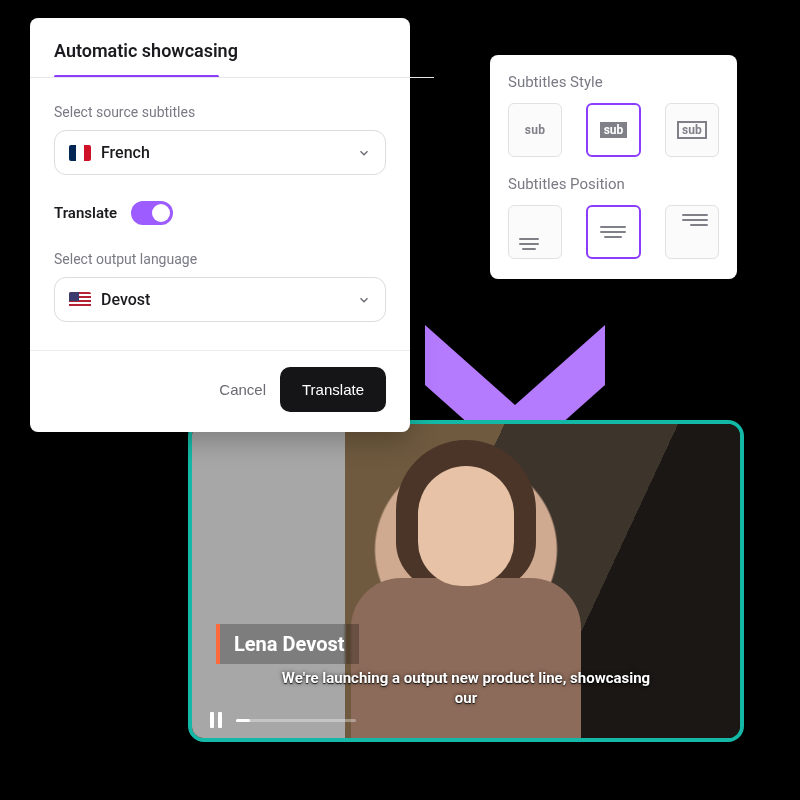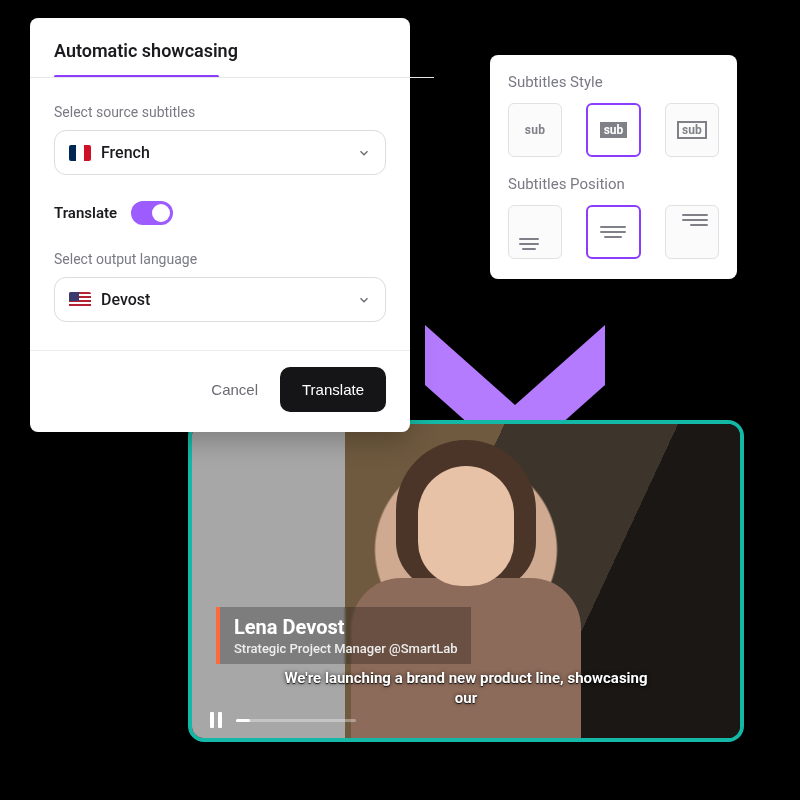--- a/index.html
+++ b/index.html
@@ -137,21 +137,21 @@
     border-radius:50%;
   }
   .modal-divider {
     height:1px;
     background:#ececef;
     margin: 28px -24px 16px;
   }
   .modal-footer {
     display:flex;
     justify-content:flex-end;
-    gap: 16px;
+    gap: 8px;
     align-items:center;
   }
   .btn-cancel {
     background:none;
     border:none;
     font-size:15px;
     color:#6b6b73;
     cursor:pointer;
     padding:10px 6px;
   }
@@ -377,23 +377,22 @@
 
 <div class="video-card">
   <div class="video-bg"></div>
   <div class="person">
     <div class="hair"></div>
     <div class="body"></div>
     <div class="face"></div>
   </div>
   <div class="lower-third">
     <div class="name">Lena Devost</div>
-    <div class="role">Strategic Project Manager @SmartLab</div>
-  </div>
-  <div class="caption">We're launching a brand new product line, showcasing our</div>
+  </div>
+  <div class="caption">We're launching a output new product line, showcasing our</div>
   <div class="controls">
     <div class="pause">
         <span></span>
         <span></span>
       </div>
     <div class="progress"></div>
   </div>
 </div>
 
 <div class="modal">

